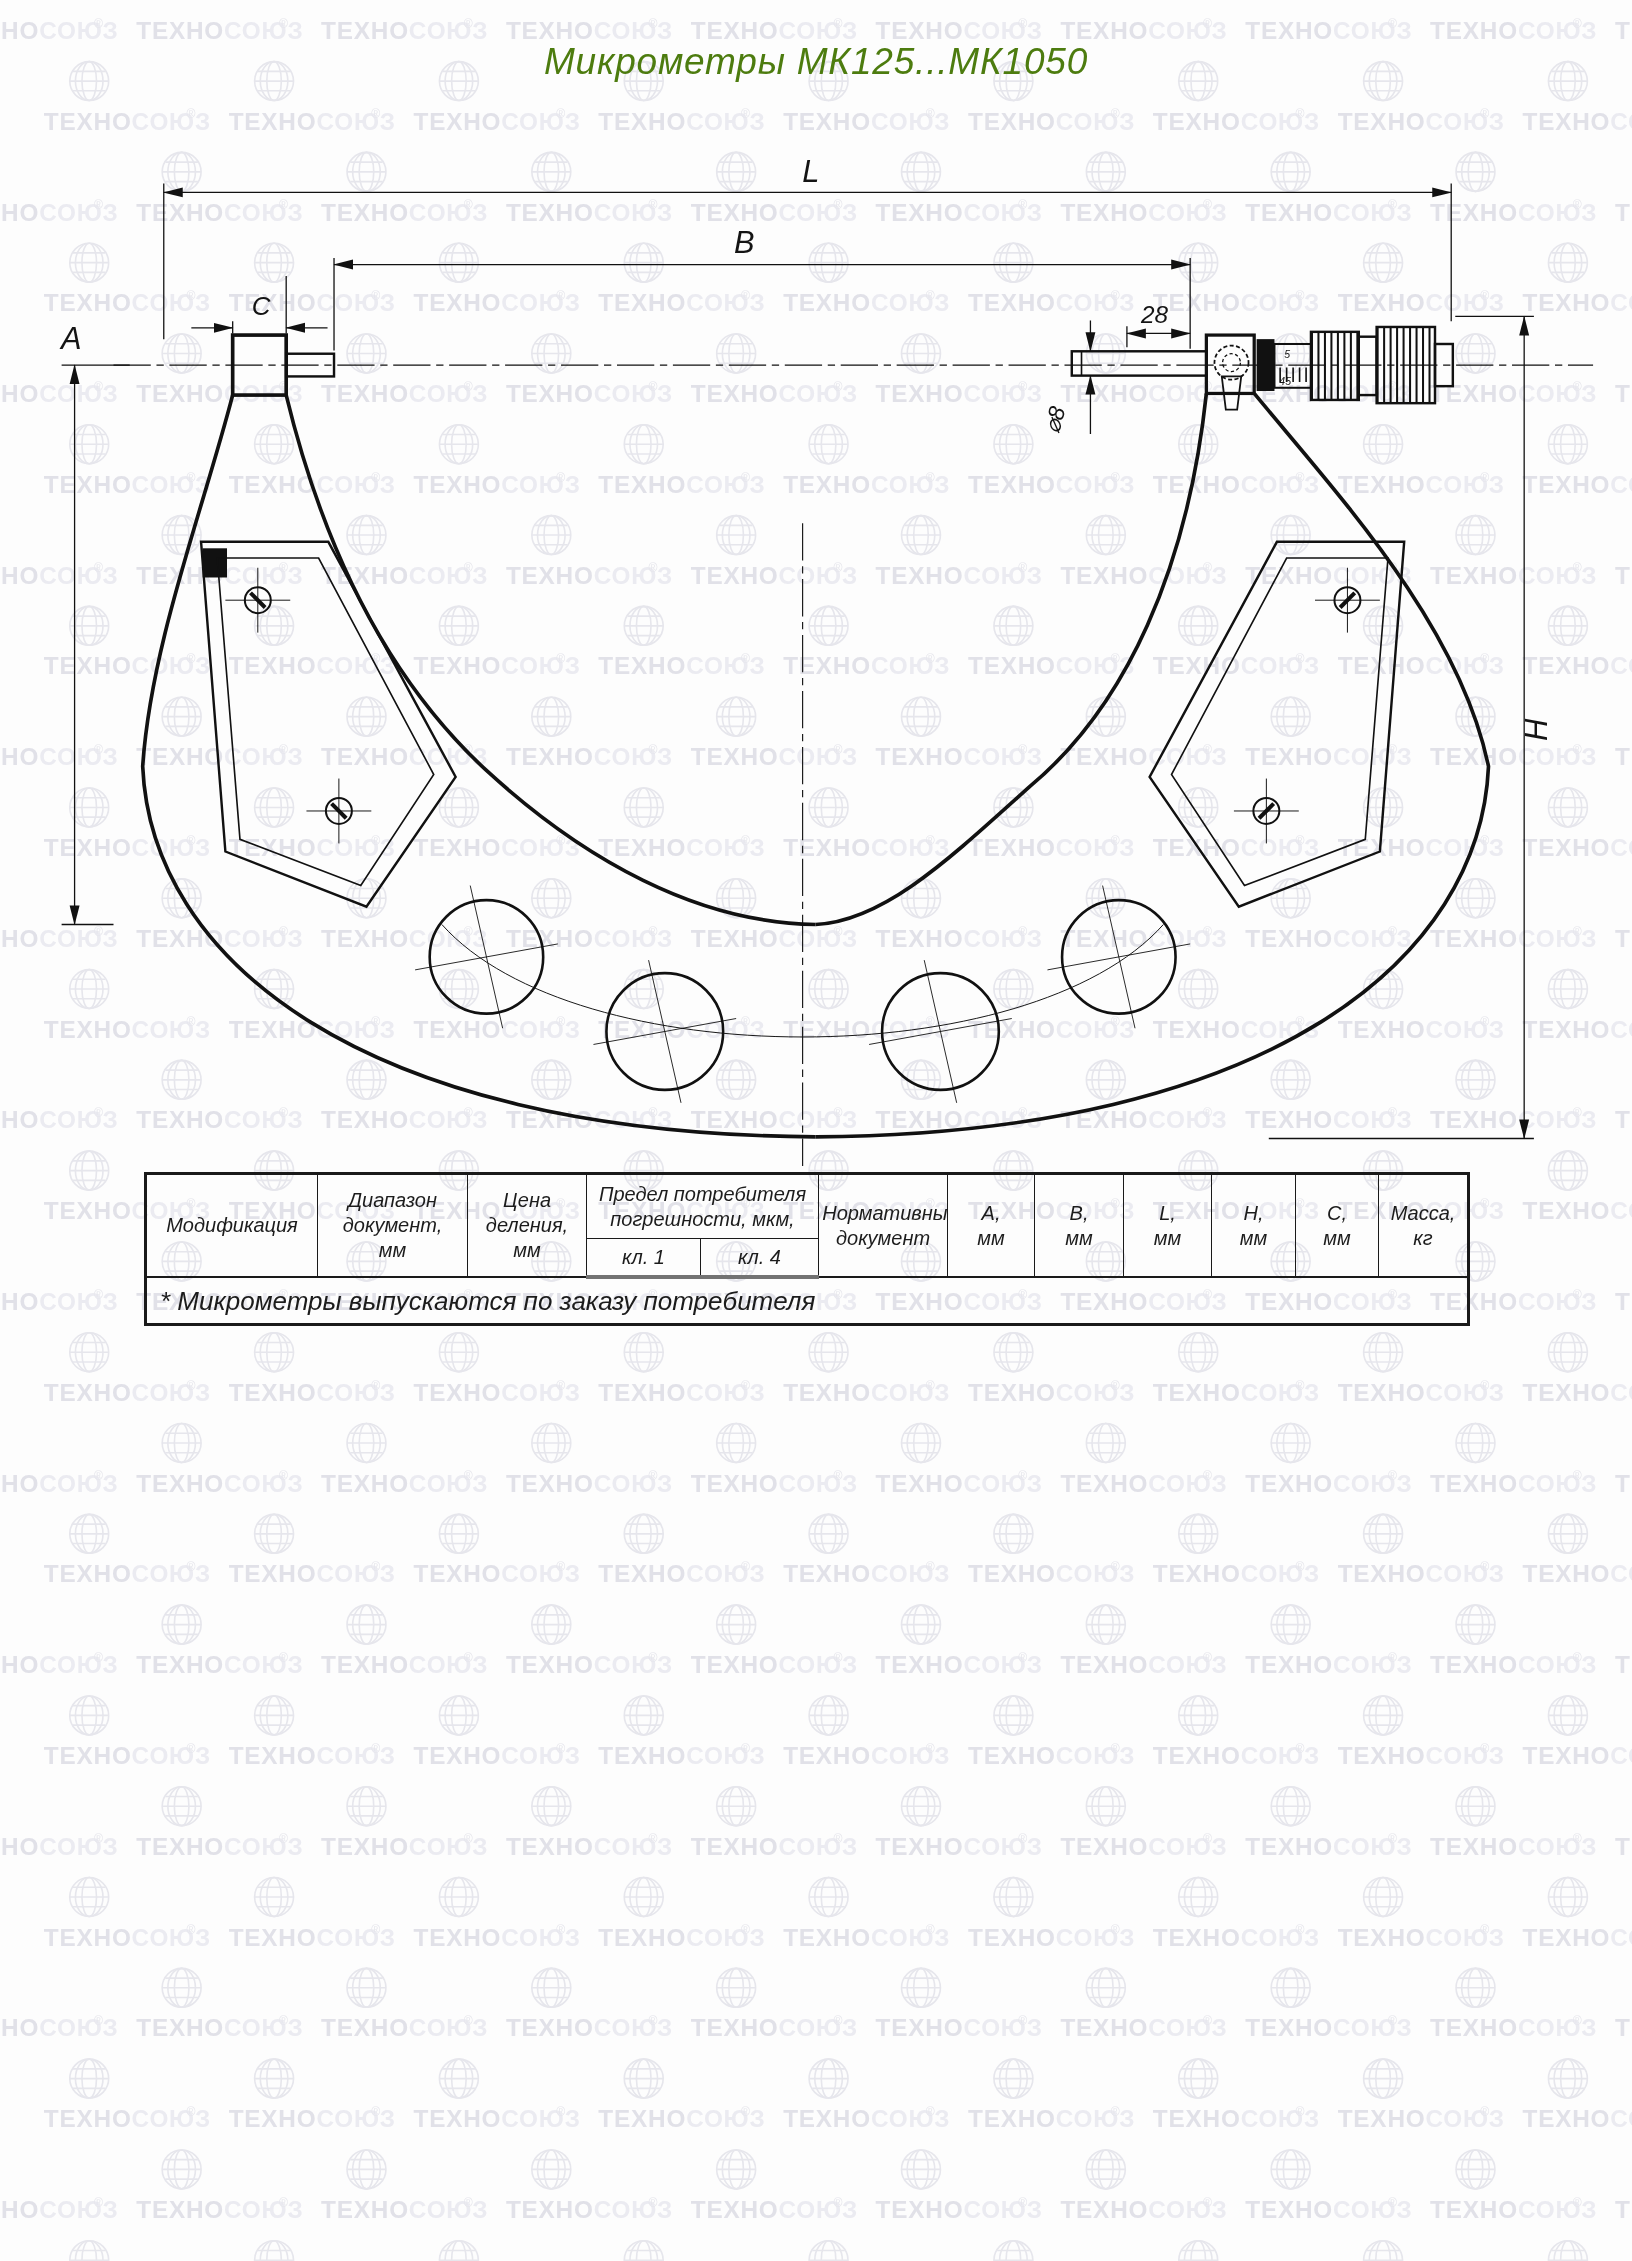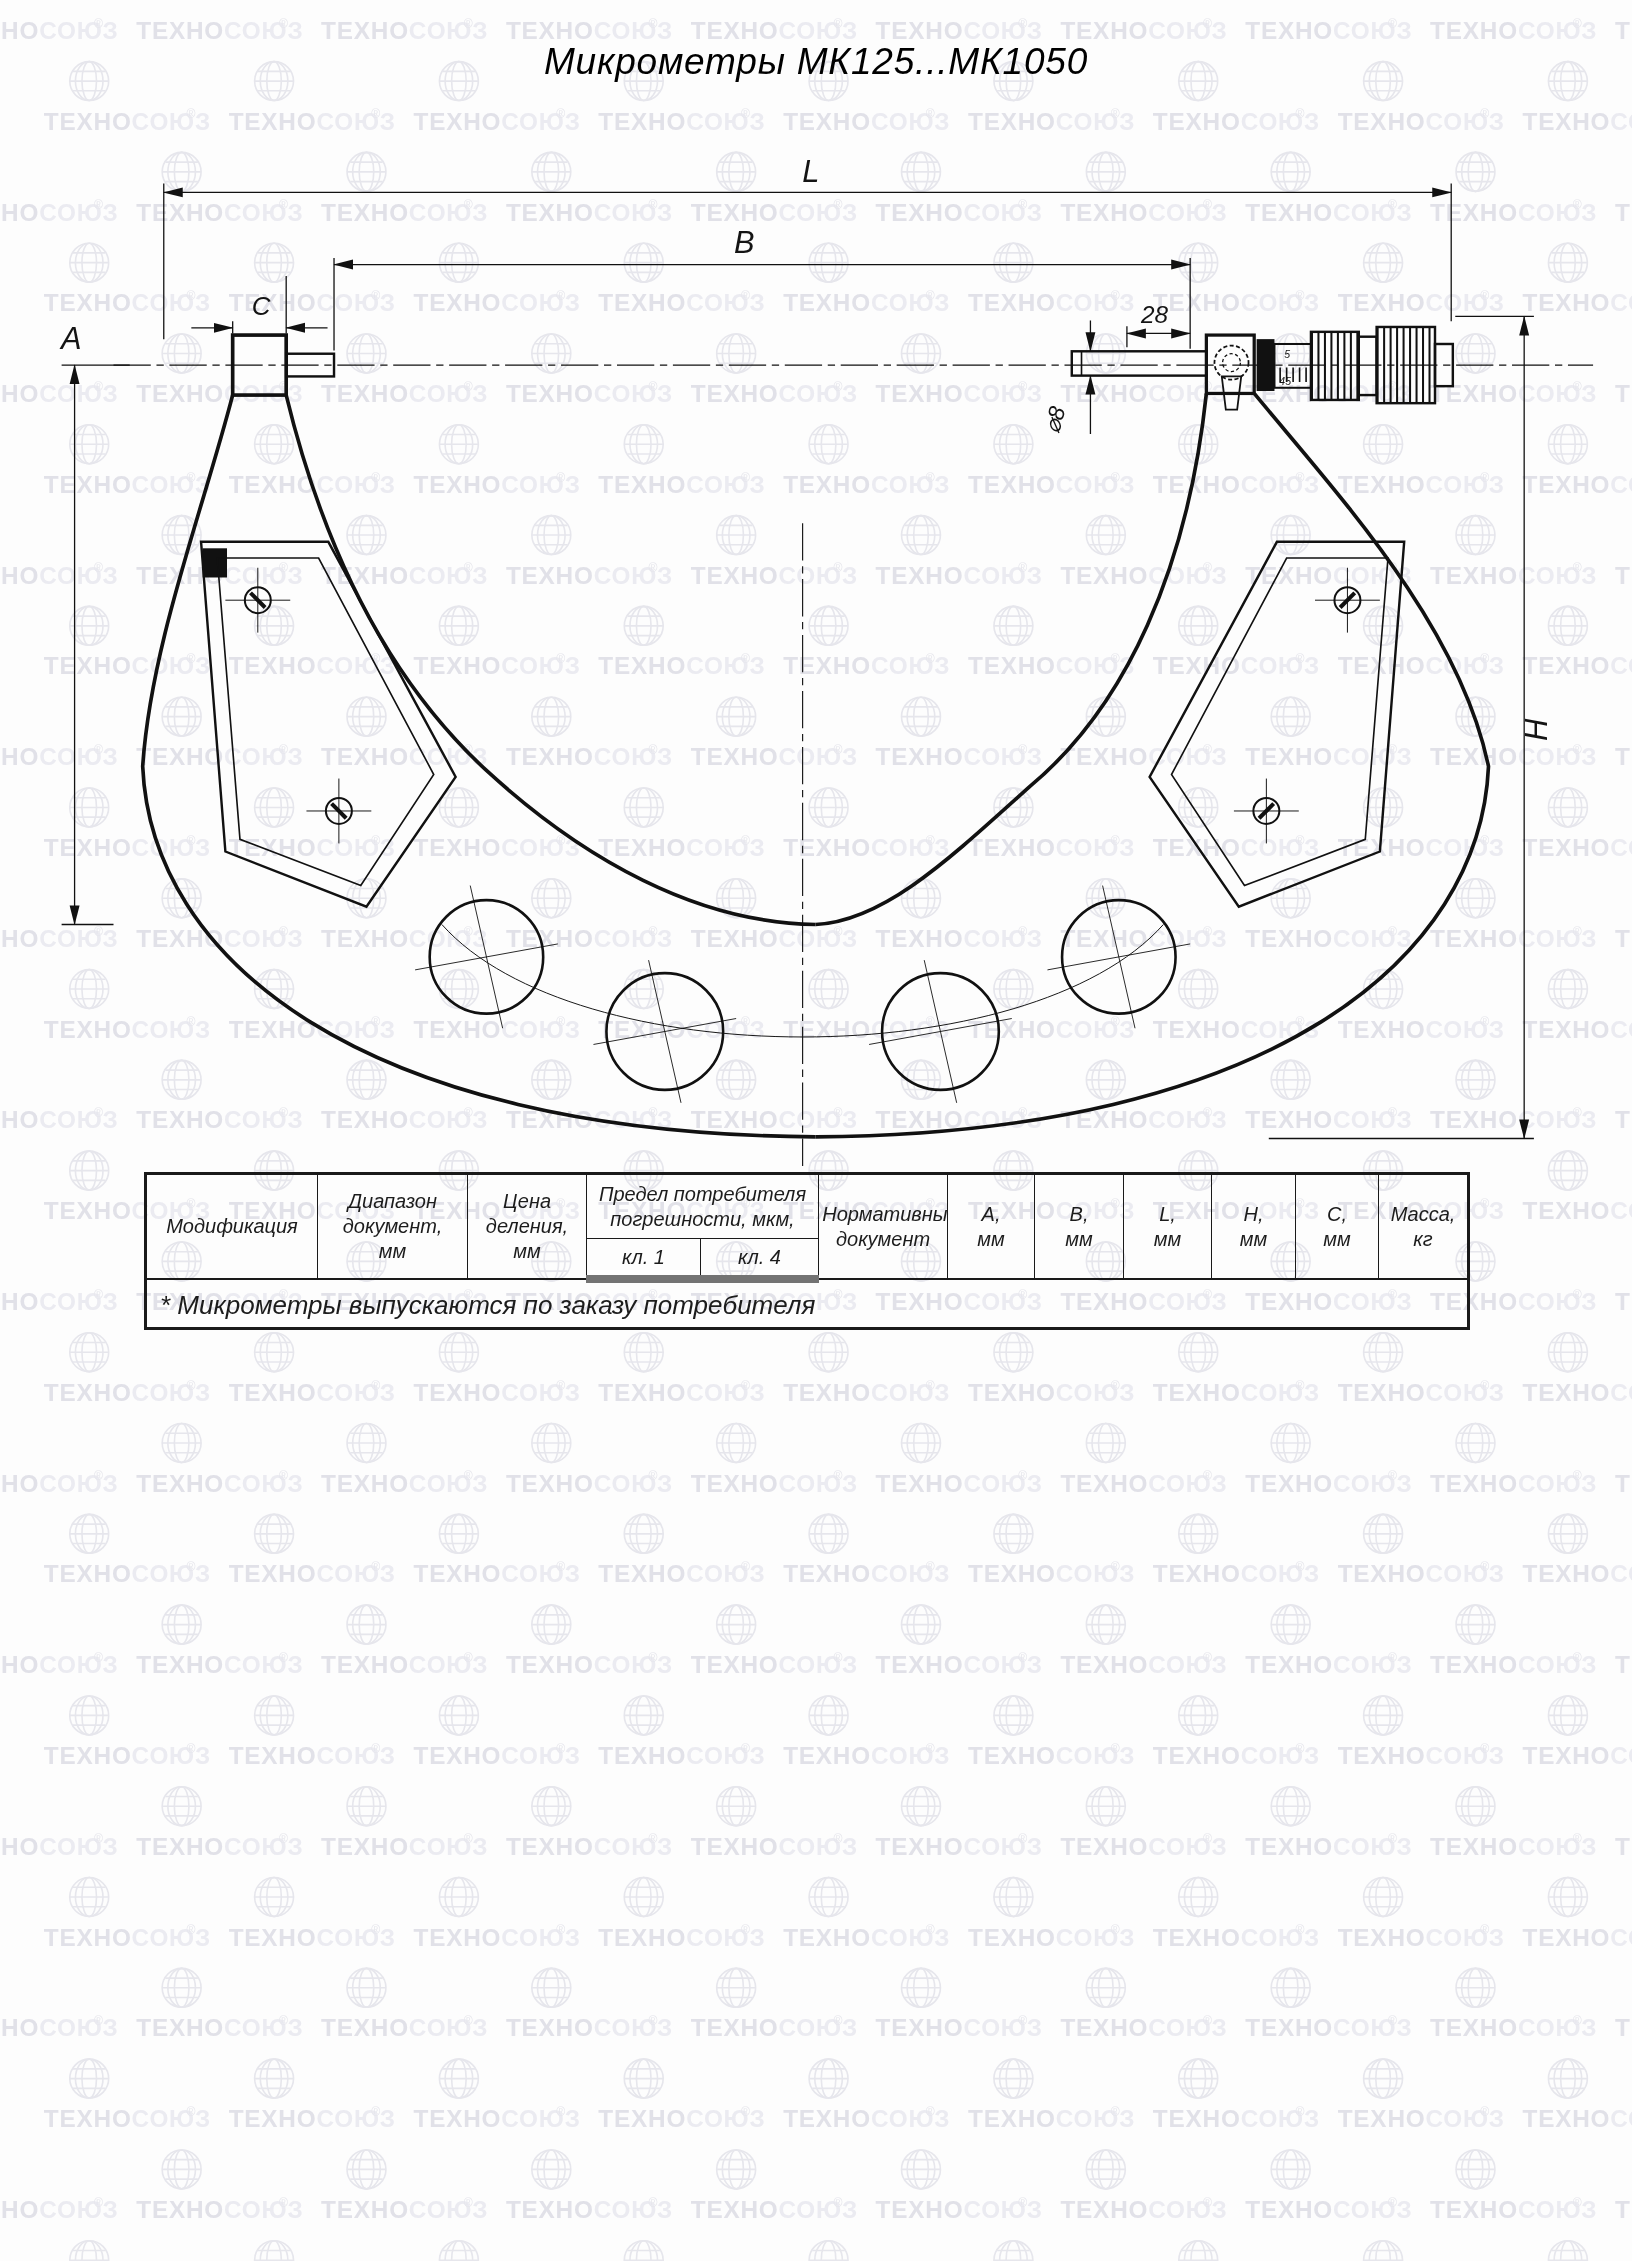--- a/index.html
+++ b/index.html
@@ -1,31 +1,31 @@
 <!DOCTYPE html>
 <html style="font-size:13px"><head>
 <meta charset="utf-8">
 <style>
   html,body{margin:0;padding:0;background:#fff;}
   .page{position:relative;width:1632px;height:2261px;background:#fdfdfd;overflow:hidden;
         font-family:"Liberation Sans",sans-serif;color:#1a1a1a;}
   #wm{position:absolute;left:0;top:0;z-index:0;}
   .layer{position:absolute;left:0;top:0;z-index:1;}
   .title{position:absolute;top:41px;left:0;width:1632px;text-align:center;
-         font-size:37px;font-style:italic;letter-spacing:0.8px;color:#000000;z-index:2;}
+         font-size:37px;font-style:italic;letter-spacing:0.8px;color:#4d7c0f;z-index:2;}
   
   .tblwrap{position:absolute;left:144px;top:1172px;z-index:2;}
   table{border-collapse:collapse;table-layout:fixed;width:1323px;
         font-style:italic;font-size:22px;color:#1c1c1c;}
   th,td{border:1.6px solid #1a1a1a;padding:0 3.2px;text-align:center;vertical-align:middle;
         overflow:hidden;background:transparent;}
   thead th{font-weight:normal;font-size:20px;white-space:pre-line;line-height:1.25;}
   thead tr.t1 th{height:63px;}
   thead tr.t2 th{height:36px;}
-  thead tr:last-child th{border-bottom:8px solid #737373;}
+  thead tr:last-child th{border-bottom:4px solid #737373;}
   table{border:3.2px solid #1a1a1a;}
   tfoot td{height:44px;text-align:left;padding-left:13px;font-size:26px;
            border-top:2.4px solid #1a1a1a;}
   
   .dimtxt{font-style:italic;fill:#141414;}
 </style>
 </head>
 <body>
 
 <div class="page">

